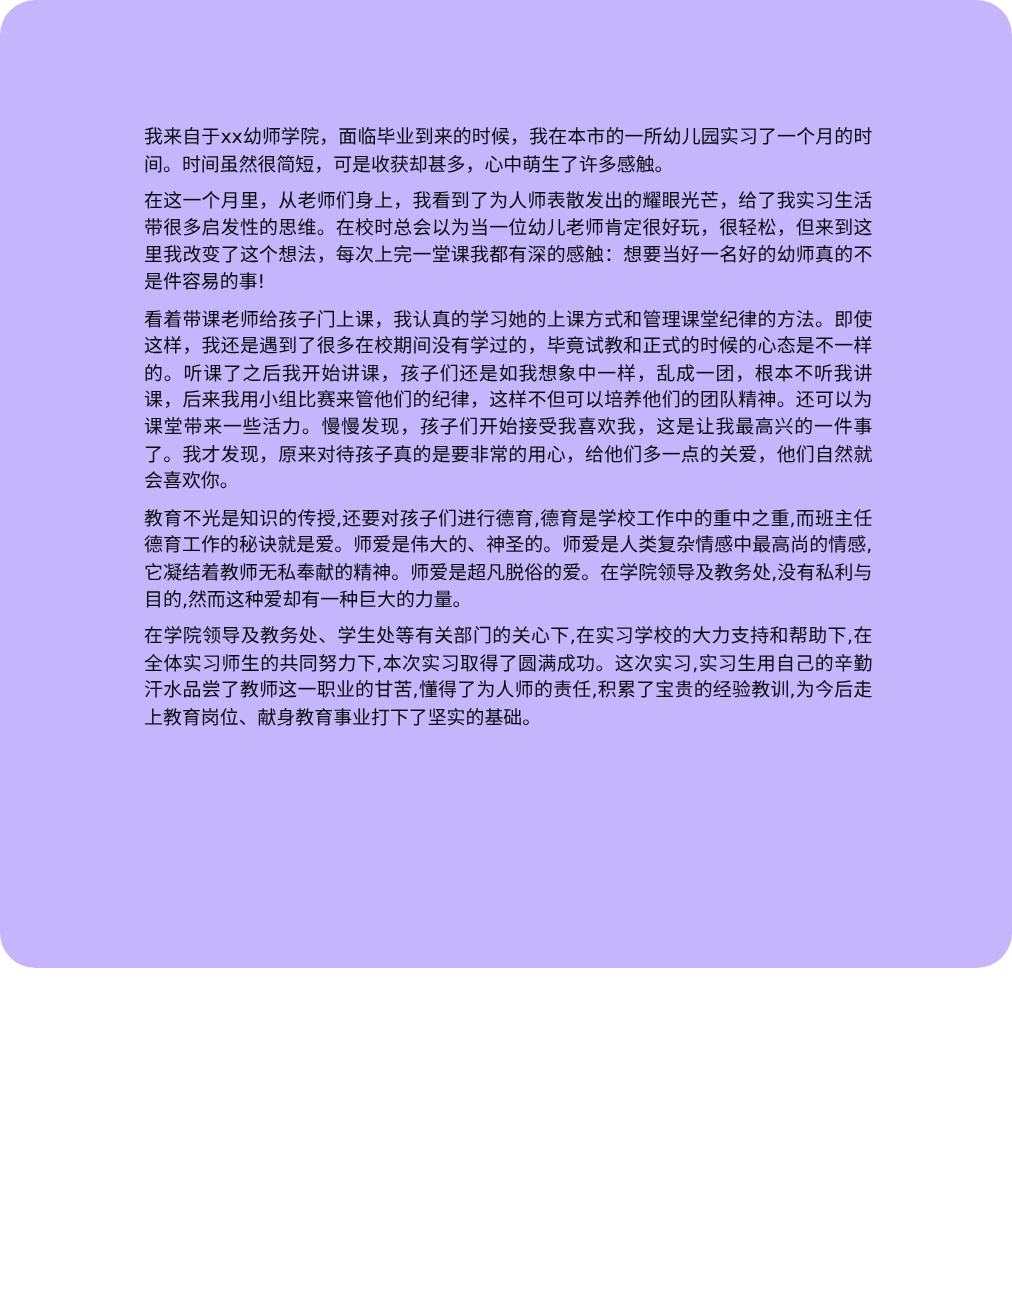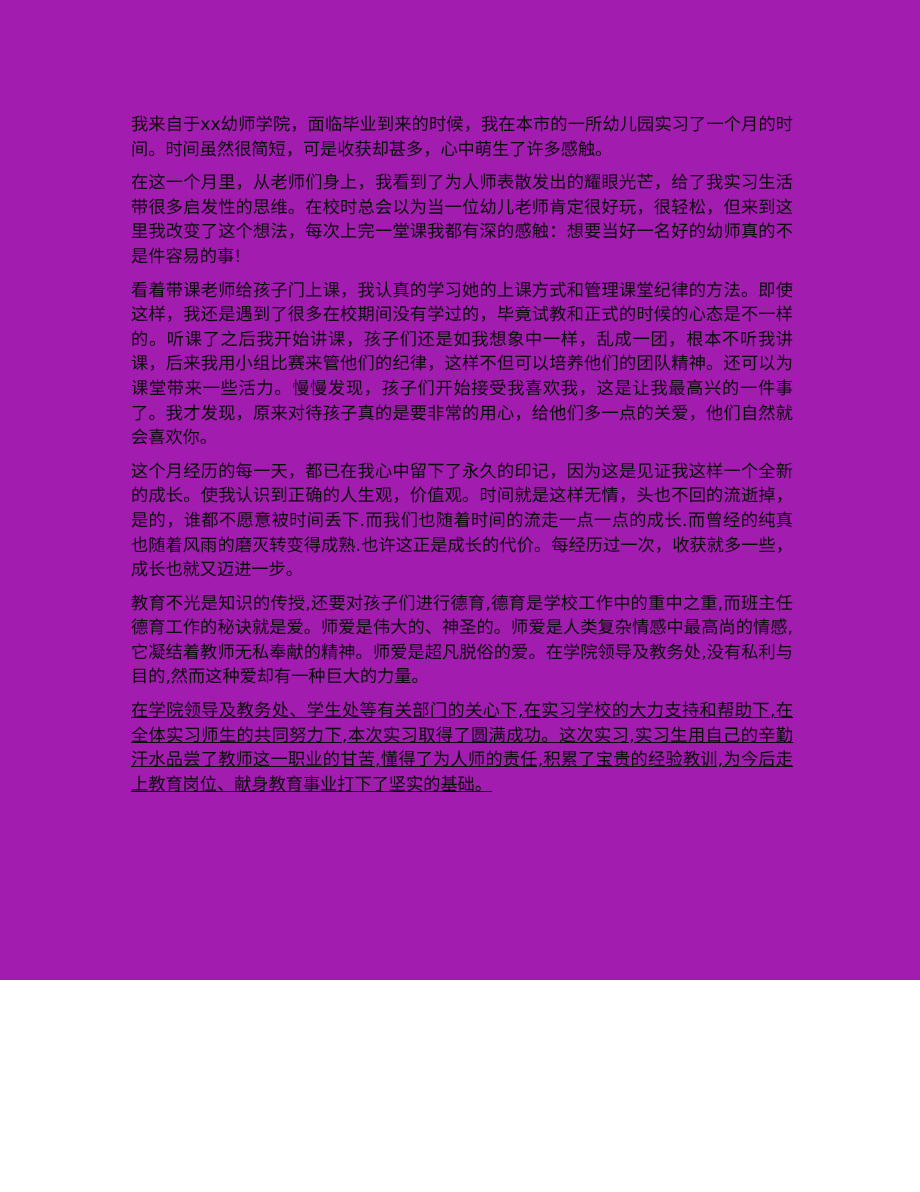--- a/index.html
+++ b/index.html
@@ -10,23 +10,24 @@
   }
   body {
     width: 920px;
     height: 1192px;
     overflow: hidden;
     font-family: "DejaVu Sans", "Liberation Sans", sans-serif;
   }
   .page {
     position: relative;
     width: 920px;
-    height: 980px;
-    background: #a21caf;
+    height: 880px;
+    background: #c4b5fd;
     box-sizing: border-box;
+    border-radius: 32px;
   }
   .doc-body {
     position: absolute;
     left: 131px;
     top: 113px;
     width: 662px;
   }
   .para {
     margin: 0 0 9px 0;
     font-size: 17.2px;
@@ -35,28 +36,26 @@
     text-align: justify;
     text-justify: inter-character;
     letter-spacing: 0px;
     word-break: break-all;
     font-weight: 400;
     text-rendering: geometricPrecision;
     -webkit-font-smoothing: antialiased;
   }
   .para:last-child {
     margin-bottom: 16px;
-    text-decoration: underline;
   }
 </style>
 </head>
 <body>
 
 <div class="page">
   <article class="doc-body">
     <p class="para">我来自于xx幼师学院，面临毕业到来的时候，我在本市的一所幼儿园实习了一个月的时间。时间虽然很简短，可是收获却甚多，心中萌生了许多感触。</p>
     <p class="para">在这一个月里，从老师们身上，我看到了为人师表散发出的耀眼光芒，给了我实习生活带很多启发性的思维。在校时总会以为当一位幼儿老师肯定很好玩，很轻松，但来到这里我改变了这个想法，每次上完一堂课我都有深的感触：想要当好一名好的幼师真的不是件容易的事!</p>
     <p class="para">看着带课老师给孩子门上课，我认真的学习她的上课方式和管理课堂纪律的方法。即使这样，我还是遇到了很多在校期间没有学过的，毕竟试教和正式的时候的心态是不一样的。听课了之后我开始讲课，孩子们还是如我想象中一样，乱成一团，根本不听我讲课，后来我用小组比赛来管他们的纪律，这样不但可以培养他们的团队精神。还可以为课堂带来一些活力。慢慢发现，孩子们开始接受我喜欢我，这是让我最高兴的一件事了。我才发现，原来对待孩子真的是要非常的用心，给他们多一点的关爱，他们自然就会喜欢你。</p>
-    <p class="para">这个月经历的每一天，都已在我心中留下了永久的印记，因为这是见证我这样一个全新的成长。使我认识到正确的人生观，价值观。时间就是这样无情，头也不回的流逝掉，是的，谁都不愿意被时间丢下.而我们也随着时间的流走一点一点的成长.而曾经的纯真也随着风雨的磨灭转变得成熟.也许这正是成长的代价。每经历过一次，收获就多一些，成长也就又迈进一步。</p>
     <p class="para">教育不光是知识的传授,还要对孩子们进行德育,德育是学校工作中的重中之重,而班主任德育工作的秘诀就是爱。师爱是伟大的、神圣的。师爱是人类复杂情感中最高尚的情感,它凝结着教师无私奉献的精神。师爱是超凡脱俗的爱。在学院领导及教务处,没有私利与目的,然而这种爱却有一种巨大的力量。</p>
     <p class="para">在学院领导及教务处、学生处等有关部门的关心下,在实习学校的大力支持和帮助下,在全体实习师生的共同努力下,本次实习取得了圆满成功。这次实习,实习生用自己的辛勤汗水品尝了教师这一职业的甘苦,懂得了为人师的责任,积累了宝贵的经验教训,为今后走上教育岗位、献身教育事业打下了坚实的基础。</p>
   </article>
 </div>
 
 </body></html>

